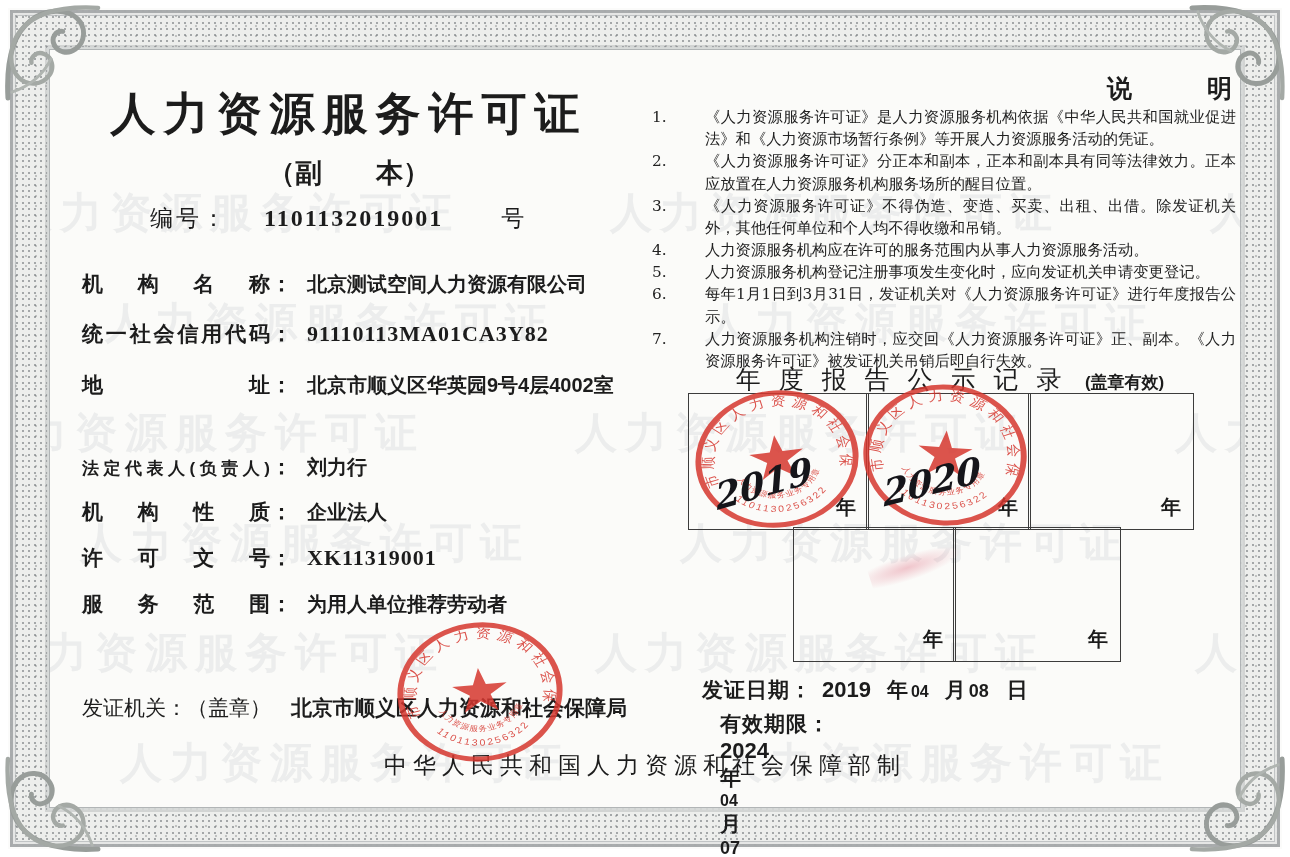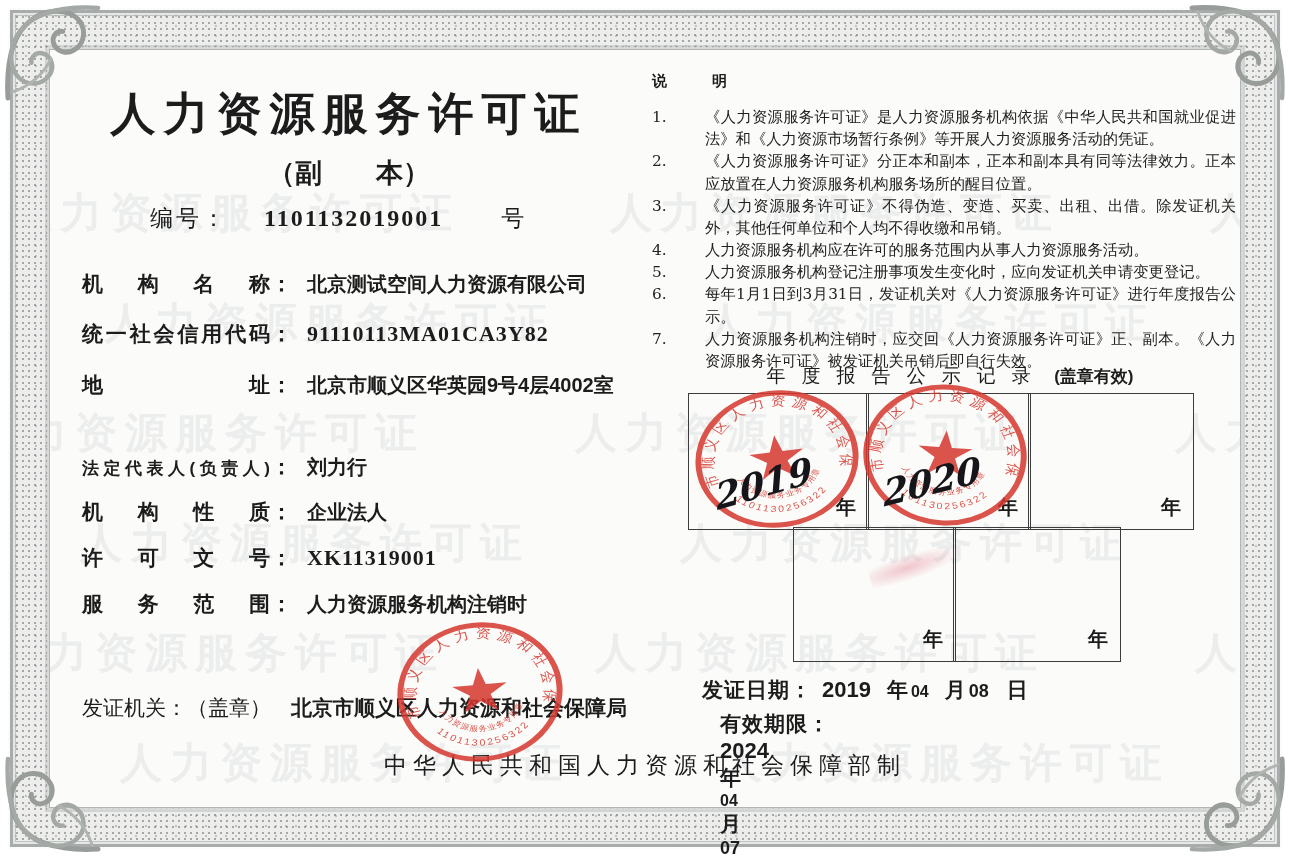--- a/index.html
+++ b/index.html
@@ -37,30 +37,30 @@
   .f-label{display:inline-block;width:188px;font-size:21px;font-weight:600;
            text-align:justify;text-align-last:justify;}
   .f-label.compact{font-size:17px;}
   .f-colon{font-size:21px;font-weight:600;margin-left:1px;}
   .f-value{margin-left:15px;font-size:20px;font-weight:700;}
   .f-value.code{font-family:"Liberation Serif",serif;font-size:22px;letter-spacing:1px;}
   .issuer{position:absolute;left:82px;top:694px;display:flex;align-items:baseline;z-index:2;}
   .i-label{font-size:21px;font-weight:500;}
   .i-value{margin-left:20px;font-size:21px;font-weight:700;}
   
-  .notes-heading{position:absolute;left:652px;top:72px;width:580px;text-align:left;z-index:2;
-                 font-family:"DejaVu Serif",serif;font-size:15px;font-weight:600;}
+  .notes-heading{position:absolute;left:652px;top:72px;width:580px;text-align:right;z-index:2;
+                 font-family:"DejaVu Serif",serif;font-size:25px;font-weight:600;}
   .notes{position:absolute;left:652px;top:106px;width:584px;z-index:2;
          font-family:"DejaVu Serif",serif;font-size:15.3px;line-height:1.45;color:#222;}
   .note-item{display:flex;}
   .note-num{flex:0 0 21px;}
   .note-text{flex:1;text-align:justify;margin-left:32px;}
   
   .annual-heading{position:absolute;left:700px;top:363px;width:500px;text-align:center;z-index:2;}
-  .ah-main{font-family:"DejaVu Serif",serif;font-size:19px;letter-spacing:5px;text-align:right;}
+  .ah-main{font-family:"DejaVu Serif",serif;font-size:25px;letter-spacing:5px;text-align:right;}
   .ah-paren{font-size:17px;font-weight:700;margin-left:14px;}
   .cell{position:absolute;border:1px solid #3c3c3c;z-index:1;}
   .cell .yr{position:absolute;right:12px;bottom:8px;font-size:20px;font-weight:600;
             font-family:"DejaVu Serif",serif;}
   
   .stamp{position:absolute;opacity:.85;z-index:4;pointer-events:none;}
   .stamp svg{width:100%;height:100%;overflow:visible;display:block;}
   .st-a{left:690px;top:386px;width:174px;height:146px;transform:rotate(-7deg);}
   .st-b{left:858px;top:380px;width:174px;height:150px;transform:rotate(4deg);}
   .st-c{left:392px;top:618px;width:176px;height:148px;transform:rotate(-5deg);}
@@ -162,21 +162,21 @@
     <span class="f-value">企业法人</span>
   </div>
   <div class="field" style="top:544px">
     <span class="f-label">许可文号</span>
       <span class="f-colon">：</span>
     <span class="f-value code">XK11319001</span>
   </div>
   <div class="field" style="top:590px">
     <span class="f-label">服务范围</span>
       <span class="f-colon">：</span>
-    <span class="f-value">人力资源服务机构注销时</span>
+    <span class="f-value">为用人单位推荐劳动者</span>
   </div>
 
   <div class="issuer">
     <span class="i-label">发证机关：（盖章）</span>
     <span class="i-value">北京市顺义区人力资源和社会保障局</span>
   </div>
 
   <div class="notes-heading">说　　　明</div>
   <div class="notes">
     <div class="note-item">

